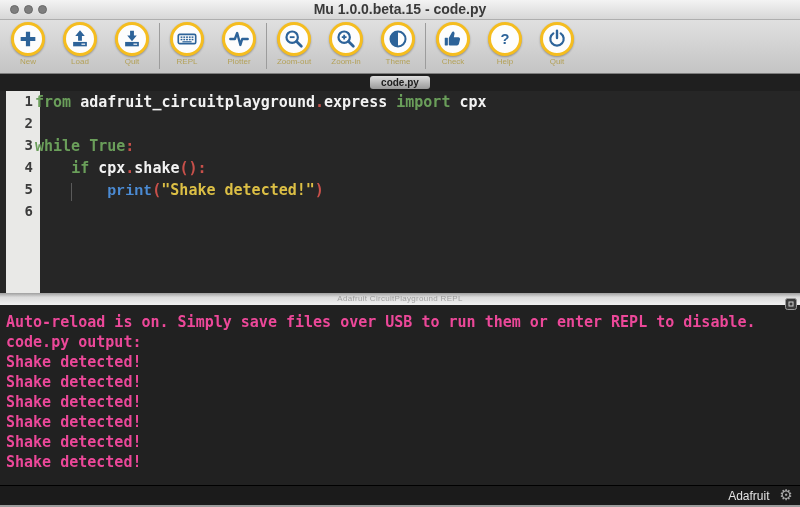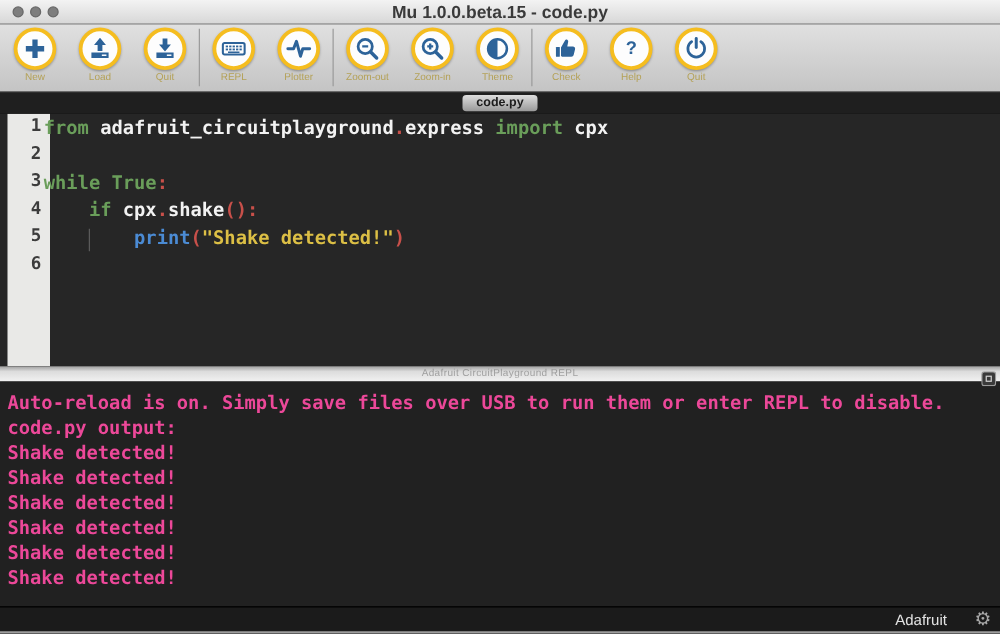--- a/index.html
+++ b/index.html
@@ -44,21 +44,21 @@
     background:var(--editor-bg,#262626); overflow:hidden; }
   .gutter { position:absolute; left:6px; top:0; bottom:0; width:34px;
     background:#e9e9e7; padding-top:2px; }
   .lnum { height:22px; line-height:22px; text-align:right; padding-right:7px;
     font:bold 14px "DejaVu Sans Mono", monospace; color:#3c3c3c; }
   .code { margin-left:32px; padding:2px 0 0 3px; }
   .cline { height:22px; line-height:22px; position:relative; white-space:pre;
     font:bold 15px "DejaVu Sans Mono", monospace; color:var(--code-default,#f2f2f2); }
   .tok-kw { color:var(--code-keyword,#6a9e5a); }
   .tok-pu { color:var(--code-punct,#c8504a); }
-  .tok-bi { color:var(--code-builtin,#4b8bd4); }
+  .tok-bi { color:var(--code-builtin,#4b8bd4);font-family:Liberation Mono, monospace; }
   .tok-st { color:var(--code-string,#dcbf45); }
   .tok-df { color:var(--code-default,#f2f2f2); }
   .iguide { position:absolute; left:4ch; top:2px; bottom:2px;
     border-left:1px solid #5a5a5a; }
 
   
   .splitter { height:12px; flex:0 0 12px; position:relative;
     background:linear-gradient(#9f9f9f,#dcdcdc 35%,#f1f1f1);
     text-align:center; }
   .splitter .ptitle { font-size:8px; line-height:12px;
@@ -68,21 +68,21 @@
   
   .repl { height:180px; flex:0 0 180px; background:#212121;
     padding:8px 0 0 6px; overflow:hidden; }
   .rline { height:20px; line-height:20px; white-space:pre;
     font:bold 15px "DejaVu Sans Mono", monospace; color:#ec4899; }
 
   
   .statusbar { height:22px; flex:0 0 22px; background:#1b1b1b;
     border-top:1px solid #000; border-bottom:2px solid #9d9d9d;
     display:flex; align-items:center; justify-content:flex-end;
-    gap:22px; padding-right:7px; }
+    gap:10px; padding-right:7px; }
   .mode { font-size:12px; color:#e3e3e3; }
   .gear { font-size:15px; color:#a8a8a8; line-height:1; margin-top:-1px;
     font-family:"DejaVu Sans", sans-serif; }
 </style>
 </head>
 <body>
 
 <div class="window">
 
   <div class="titlebar">

